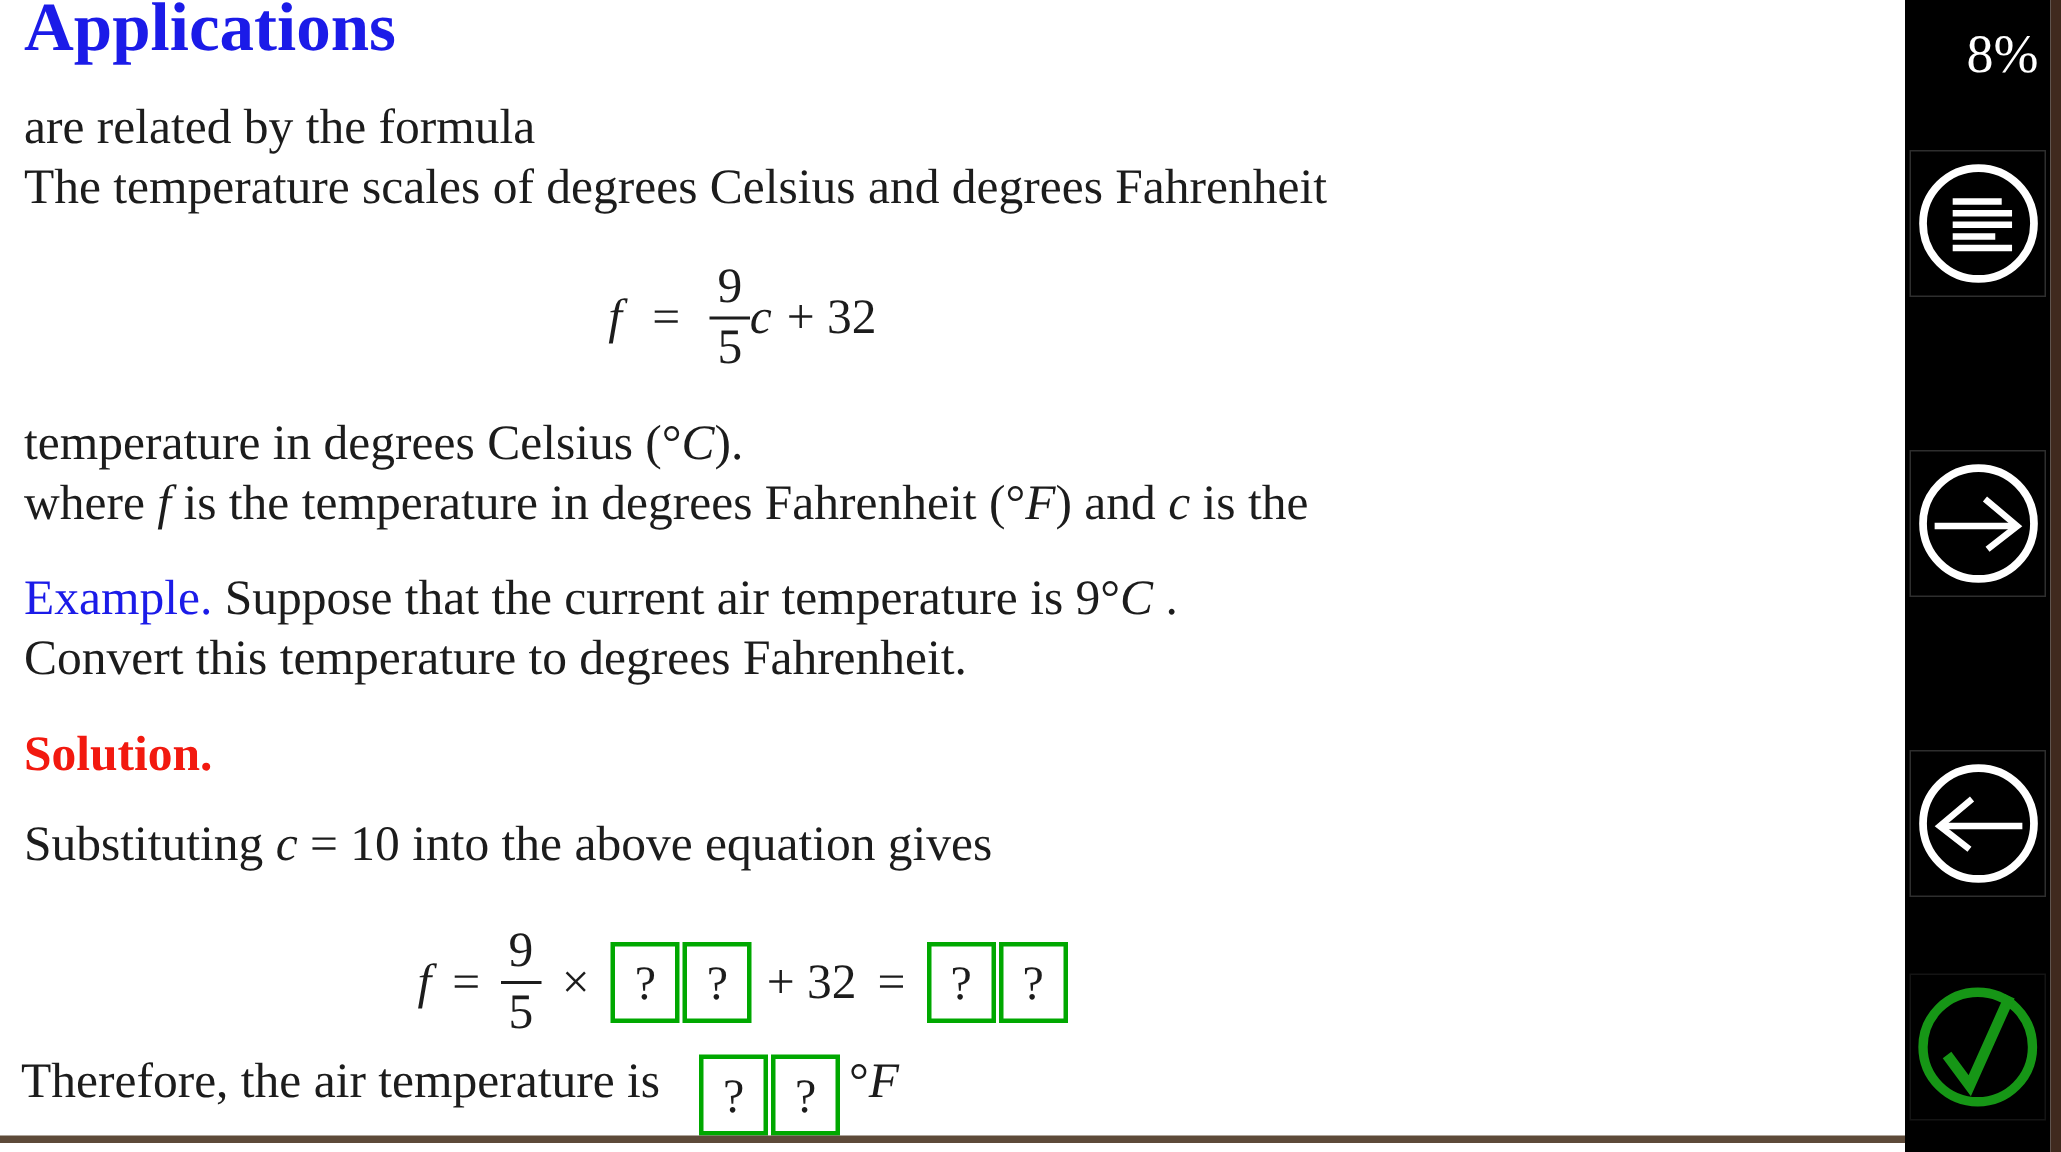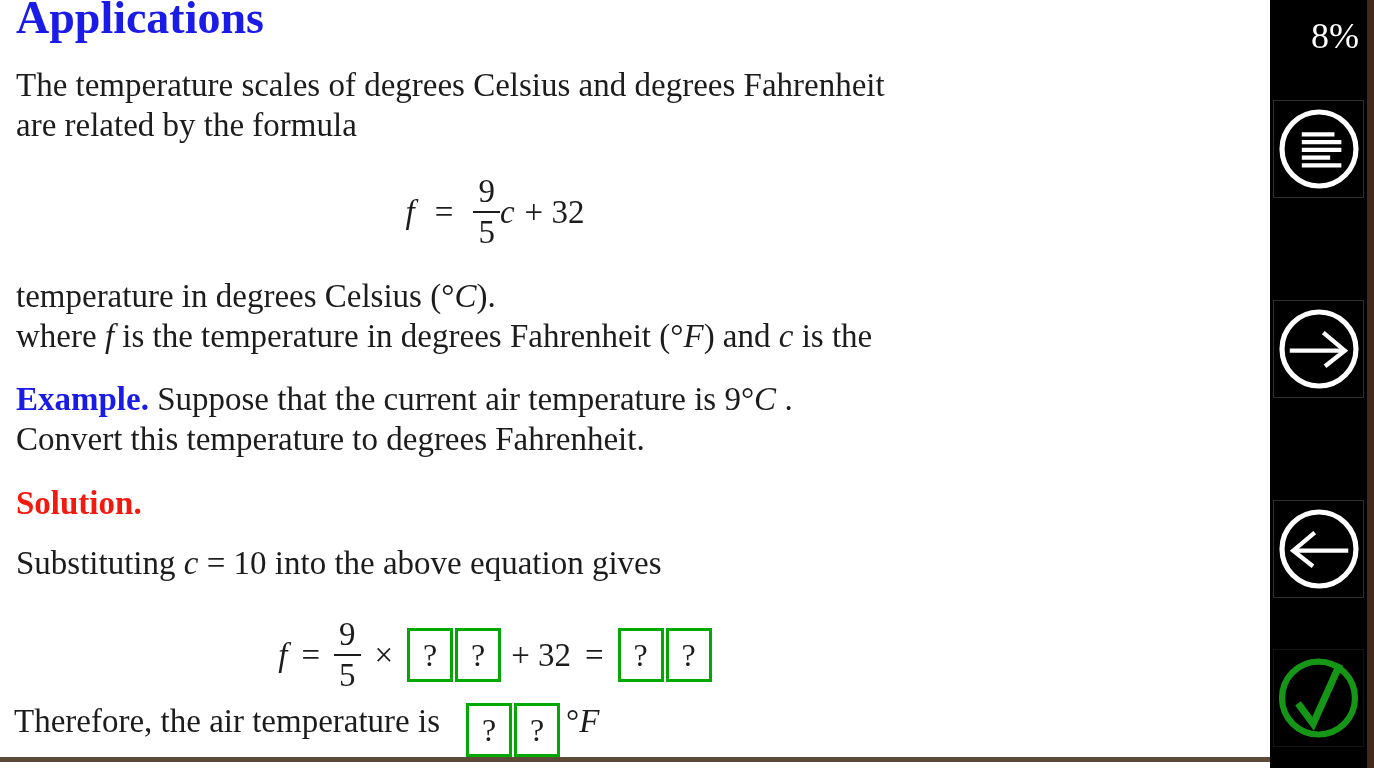--- a/index.html
+++ b/index.html
@@ -6,21 +6,21 @@
   html,body { width:1374px; height:768px; overflow:hidden; background:#fff;
               font-family:"Liberation Serif","DejaVu Serif",serif; }
   #stage { position:relative; width:1214px; height:768px; background:#fff; }
 
   
   #main { position:absolute; left:0; top:0; width:1270px; height:768px; background:#fff; color:#1c1c1c; }
   .abs { position:absolute; }
   .body-text { font-size:33px; line-height:40px; color:#1c1c1c; }
   .mvar { font-style:italic; }
   #page-title { left:16px; top:-4px; font-size:46px; line-height:44px; font-weight:bold; color:#1b1be8; }
-  .label-blue { color:#1b1be8; font-weight:bold;margin-top:44px; }
+  .label-blue { color:#1b1be8; font-weight:normal;margin-top:44px; }
   .label-red  { color:#f2190f; font-weight:bold; }
 
   .eq-row { left:0; width:990px; display:flex; align-items:center; justify-content:center;
             font-size:33px; color:#1c1c1c; }
   #formula-display { top:170px; height:84px; }
   #work-equation   { top:610px; height:90px; }
 
   .frac { display:inline-flex; flex-direction:column; align-items:center; line-height:1.05; }
   .frac .fnum { padding:0 5px 2px; border-bottom:2px solid #1c1c1c; }
   .frac .fden { padding:2px 5px 0; }
@@ -54,22 +54,22 @@
 </head>
 <body>
 
 <div id="stage">
 
   <div id="main">
 
     <div id="page-title" class="abs">Applications</div>
 
     <div class="abs body-text" style="left:16px; top:65px;">
+      <div>are related by the formula</div>
       <div>The temperature scales of degrees Celsius and degrees Fahrenheit</div>
-      <div>are related by the formula</div>
     </div>
 
     <div id="formula-display" class="abs eq-row">
       <span class="mvar">f</span>
       <span class="eqsign-wide">=</span>
       <span class="frac">
         <span class="fnum">9</span>
         <span class="fden">5</span>
       </span>
       <span class="mvar">c</span>

